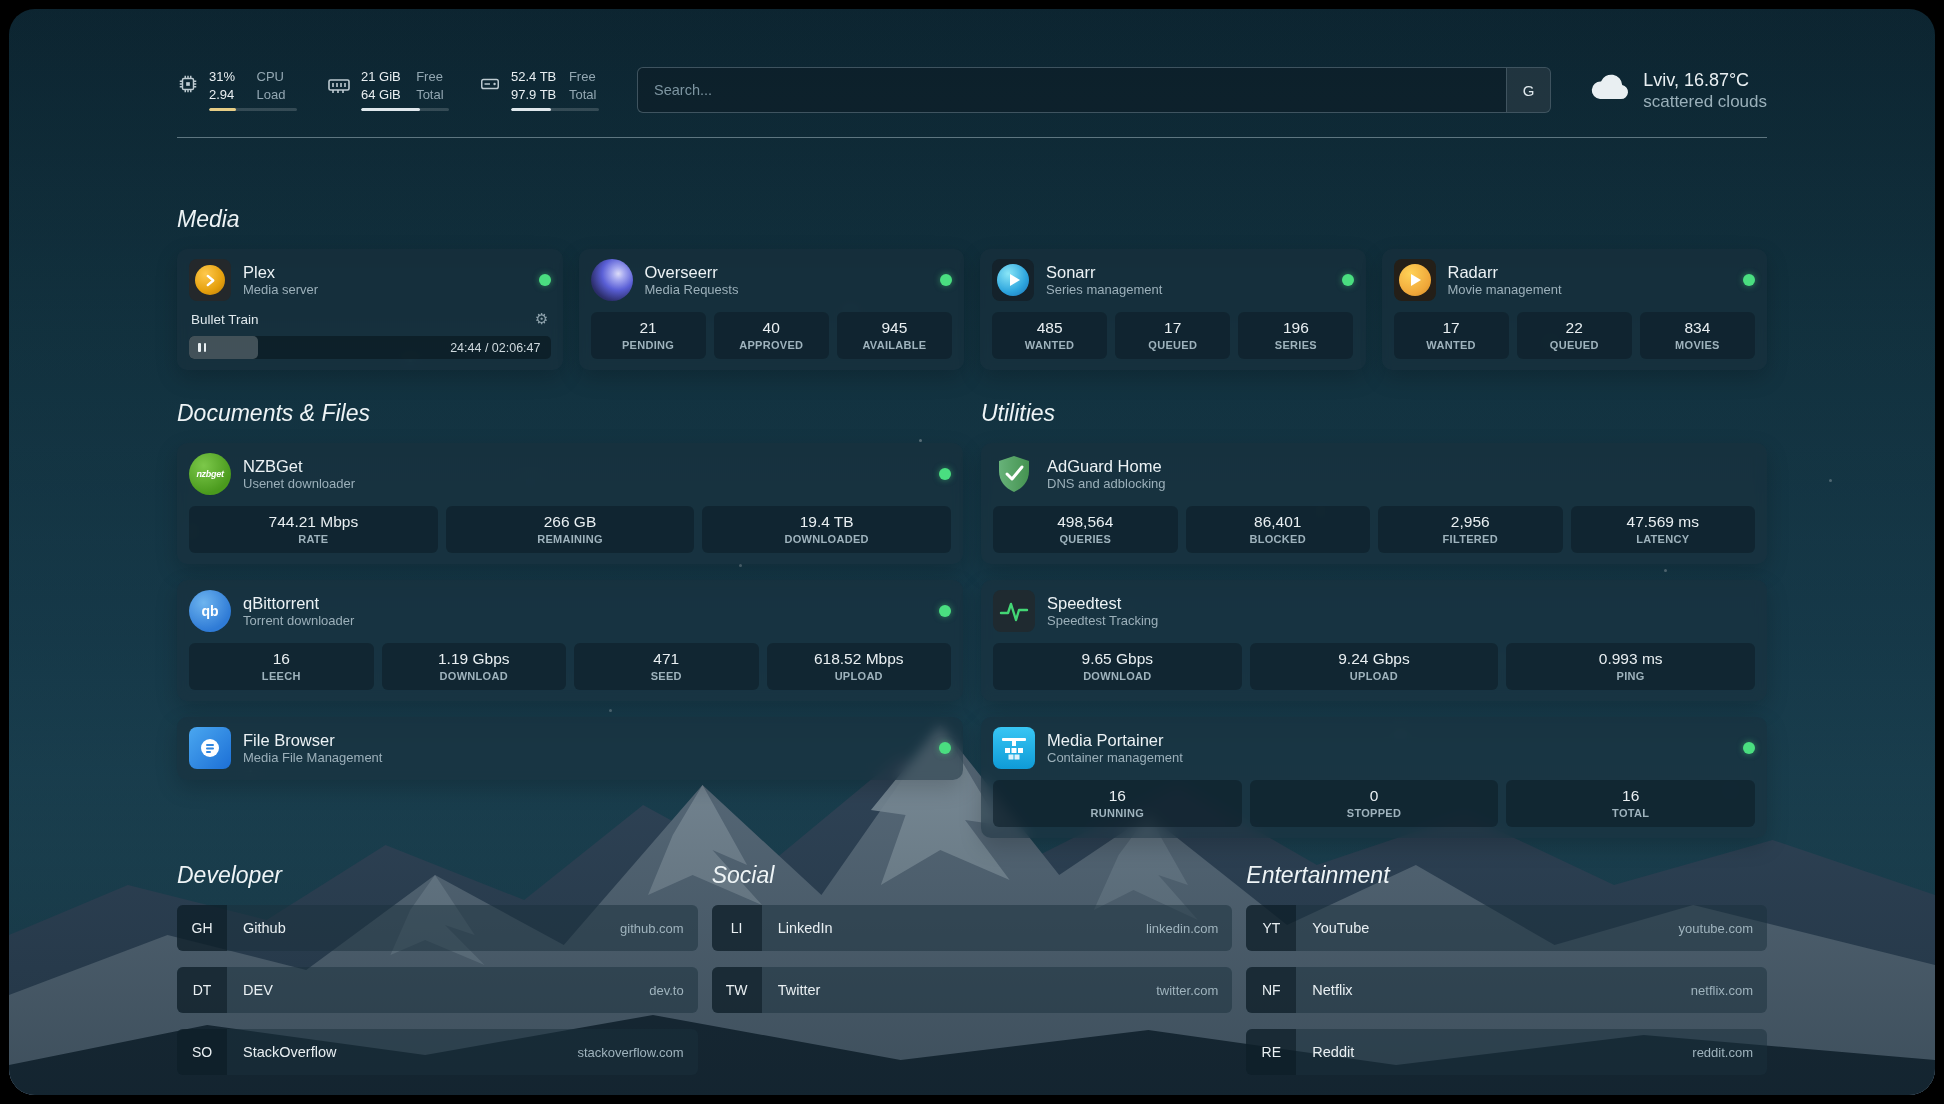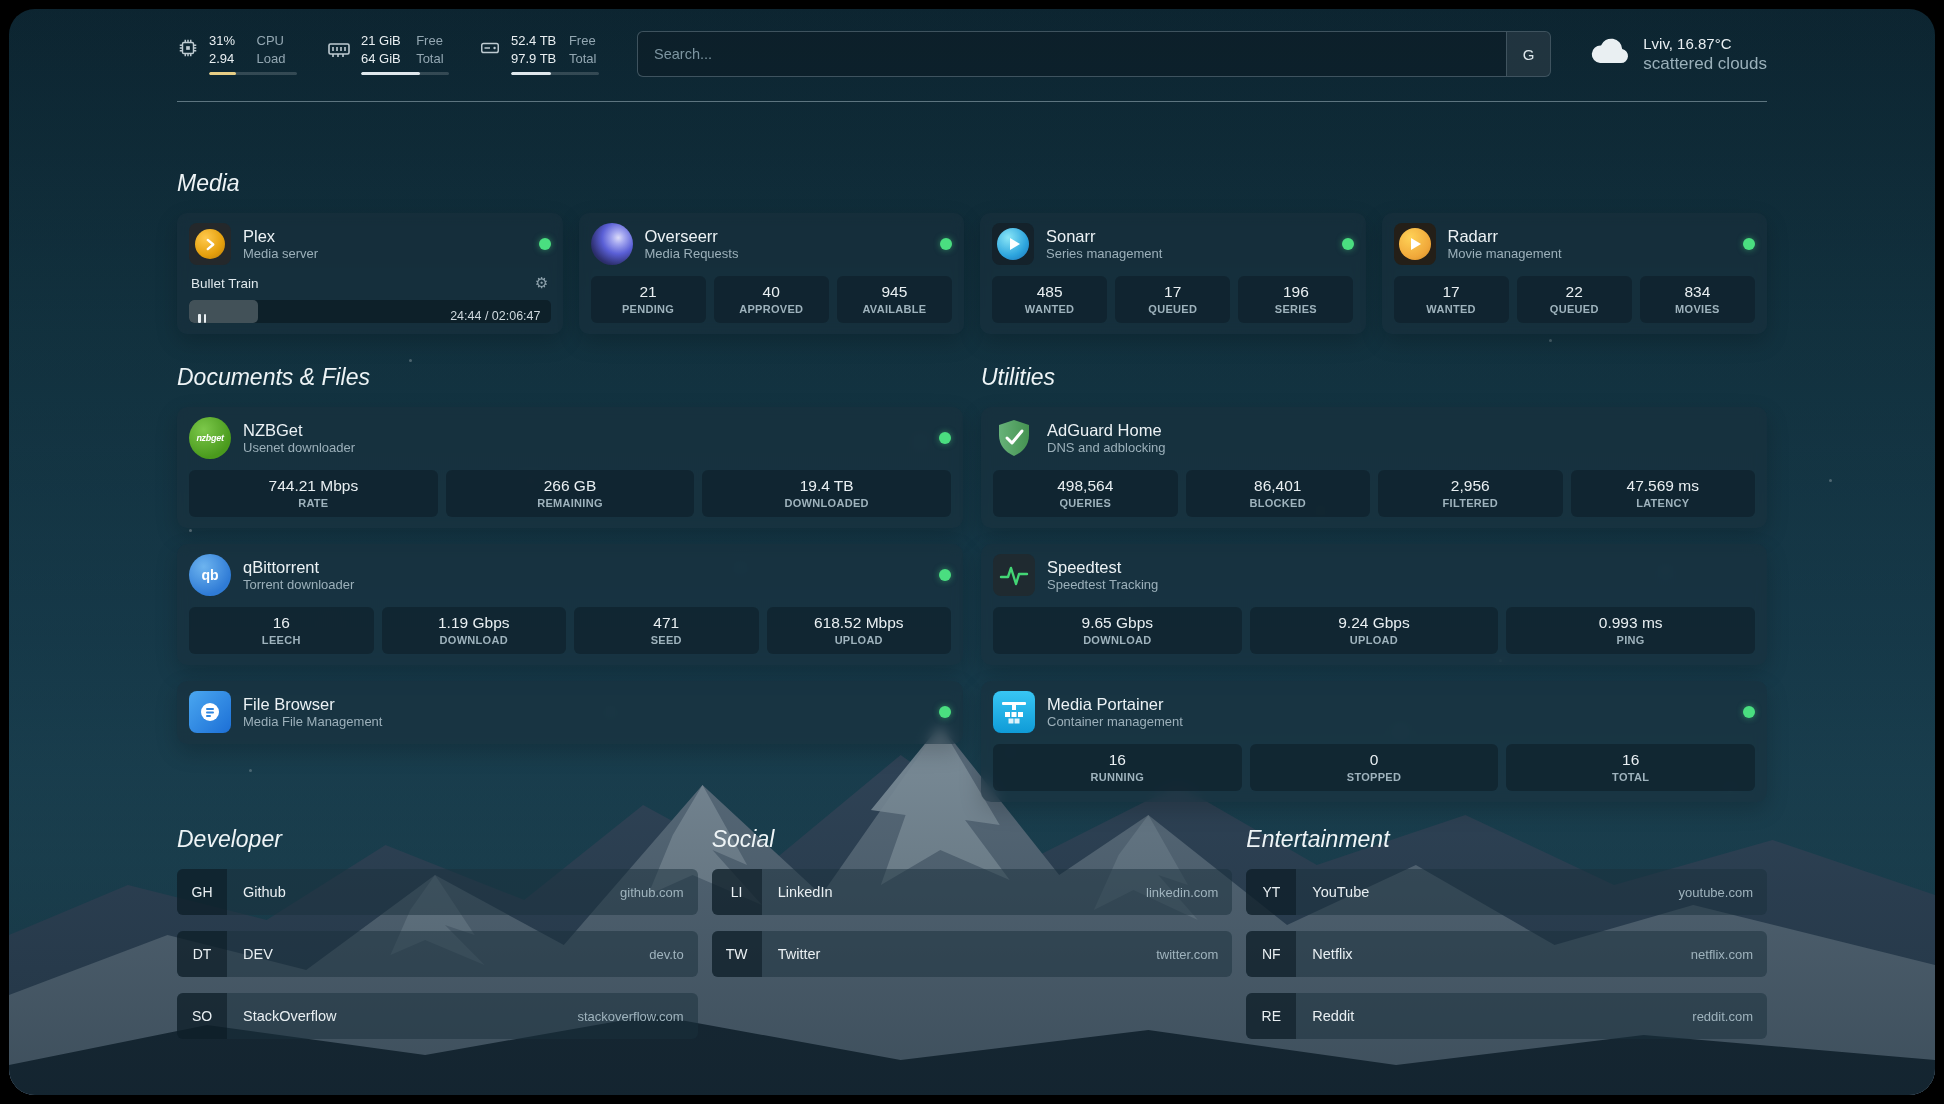--- a/index.html
+++ b/index.html
@@ -9,21 +9,21 @@
     background:linear-gradient(180deg,#0d2531 0%,#143543 30%,#1b4254 58%,#245062 78%,#2a5668 100%);}
   .bg-mountains{position:absolute;left:0;bottom:0;width:100%;height:460px;z-index:0;}
   .bg-tint{position:absolute;inset:0;background:linear-gradient(180deg,rgba(10,35,46,.15) 0%,rgba(10,35,46,.35) 70%,rgba(8,28,38,.55) 100%);z-index:1;}
   .specks{position:absolute;top:0;left:0;width:3px;height:3px;border-radius:50%;background:rgba(255,255,255,.35);z-index:1;
     box-shadow:180px 520px 0 rgba(255,255,255,.30),320px 610px 0 rgba(255,255,255,.22),520px 470px 0 rgba(255,255,255,.28),
     730px 555px 0 rgba(255,255,255,.25),910px 430px 0 rgba(255,255,255,.30),1120px 600px 0 rgba(255,255,255,.22),
     1310px 500px 0 rgba(255,255,255,.28),1490px 650px 0 rgba(255,255,255,.22),1655px 560px 0 rgba(255,255,255,.28),
     1820px 470px 0 rgba(255,255,255,.25),240px 760px 0 rgba(255,255,255,.22),600px 700px 0 rgba(255,255,255,.25),
     1000px 740px 0 rgba(255,255,255,.22),1390px 720px 0 rgba(255,255,255,.25),1720px 780px 0 rgba(255,255,255,.22),
     840px 300px 0 rgba(255,255,255,.25),1540px 330px 0 rgba(255,255,255,.22),400px 350px 0 rgba(255,255,255,.25);}
-  .content{position:relative;z-index:2;width:100%;height:100%;padding:22px 168px 0;}
+  .content{position:relative;z-index:2;width:100%;height:100%;padding:58px 168px 0;}
 
   
   .topbar{display:flex;align-items:center;}
   .resources{display:flex;gap:30px;align-items:flex-start;}
   .res{display:flex;gap:10px;align-items:flex-start;}
   .res-icon{margin-top:4px;opacity:.92;flex:none;}
   .res-col{display:flex;flex-direction:column;min-width:88px;}
   .res-grid{display:grid;grid-template-columns:auto auto;column-gap:10px;row-gap:1px;font-size:13px;line-height:1.3;}
   .res-value{color:#e9eff2;}
   .res-label{color:#93a7b2;}
@@ -31,21 +31,21 @@
   .res-fill{display:block;height:100%;border-radius:2px;background:#dfe7ec;}
   .res-fill.cpu{background:#e6cd85;}
   .search{flex:1;display:flex;height:46px;background:rgba(12,28,37,.55);border:1px solid rgba(158,180,192,.35);
     border-radius:6px;overflow:hidden;margin:0 38px;}
   .search input{flex:1;background:transparent;border:none;outline:none;color:#dfe8ec;padding:0 16px;font-size:14.5px;
     font-family:"Liberation Sans","DejaVu Sans",sans-serif;}
   .search input::placeholder{color:#7d95a1;}
   .provider-btn{width:44px;background:rgba(158,180,192,.14);border:none;border-left:1px solid rgba(158,180,192,.25);
     color:#dfe8ec;font-size:15px;cursor:pointer;font-family:inherit;}
   .weather{display:flex;align-items:center;gap:12px;flex:none;}
-  .weather-loc{font-size:15px;color:#e9eff2;line-height:1.35;}
+  .weather-loc{font-size:18px;color:#e9eff2;line-height:1.35;}
   .weather-cond{font-size:17px;color:#9ab0ba;}
   .divider{border:none;border-top:1px solid rgba(190,210,220,.45);margin:24px 0 0;}
 
   
   .section-title{font-size:23px;font-weight:500;color:#eef4f6;margin:0 0 16px;font-style:italic;}
   .media-section{margin-top:68px;}
   .cards-4{display:grid;grid-template-columns:repeat(4,1fr);gap:16px;}
   .columns{display:grid;grid-template-columns:1fr 1fr;gap:18px;margin-top:30px;}
   .stack{display:flex;flex-direction:column;gap:16px;}
 
@@ -61,21 +61,21 @@
   .stats.c3{grid-template-columns:repeat(3,1fr);}
   .stats.c4{grid-template-columns:repeat(4,1fr);}
   .stat{background:rgba(13,30,40,.6);border-radius:6px;text-align:center;padding:7px 4px 8px;}
   .stat-value{font-size:15.5px;color:#e9eff2;white-space:nowrap;}
   .stat-label{font-size:11px;font-weight:700;color:#9fb3bd;margin-top:2px;letter-spacing:.3px;}
 
   
   .player{margin-top:9px;}
   .player-head{display:flex;align-items:center;justify-content:space-between;font-size:13.5px;color:#dfe8ec;padding:0 2px;}
   .gear{color:#8fa3ad;font-size:15px;cursor:pointer;}
-  .player-bar{margin-top:8px;height:23px;background:rgba(10,24,32,.65);border-radius:5px;position:relative;display:flex;align-items:flex-end;overflow:hidden;}
+  .player-bar{margin-top:8px;height:23px;background:rgba(10,24,32,.65);border-radius:5px;position:relative;display:flex;align-items:center;overflow:hidden;}
   .player-fill{position:absolute;left:0;top:0;bottom:0;background:rgba(255,255,255,.22);border-radius:5px;}
   .pause{display:flex;gap:3px;margin-left:9px;position:relative;cursor:pointer;}
   .pause i{display:block;width:2.5px;height:9px;background:#e9eff2;border-radius:1px;}
   .player-time{margin-left:auto;font-size:12.5px;color:#cfd9de;padding-right:10px;position:relative;white-space:nowrap;}
 
   
   .ic-plex{background:#24282b;}
   .plex-circle{width:30px;height:30px;border-radius:50%;display:flex;align-items:center;justify-content:center;
     background:radial-gradient(circle at 35% 30%,#ffc94d,#e5a00d 60%,#b97a0a);}
   .ic-overseerr{border-radius:50%;background:radial-gradient(circle at 65% 35%,#dcdcf8 0%,#a5a8f0 16%,#5a5fd6 42%,#2d2f6e 72%,#1b1c3a 100%);}

